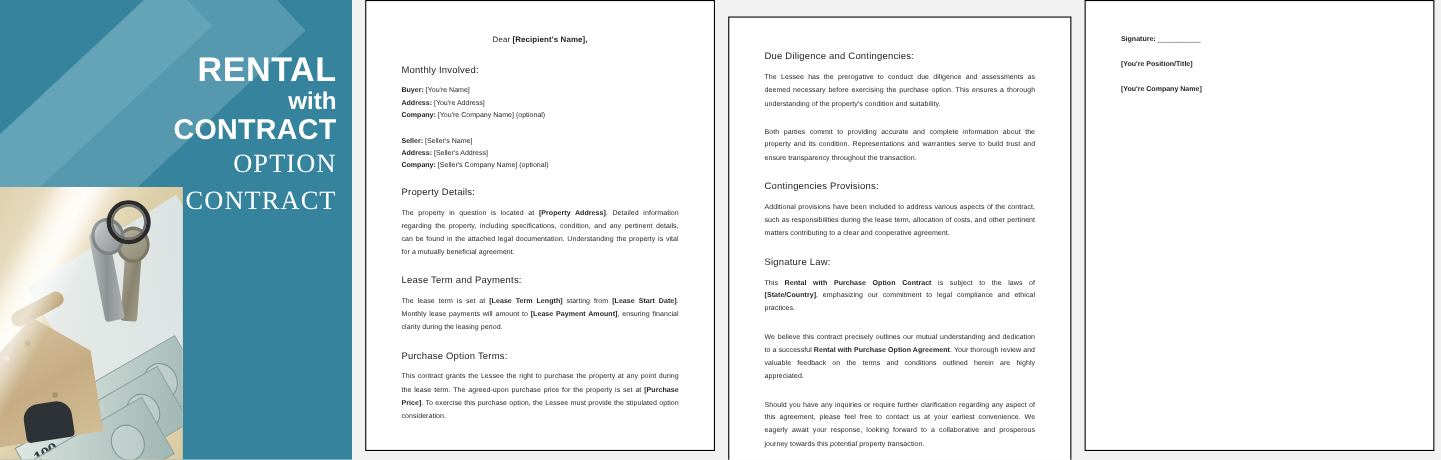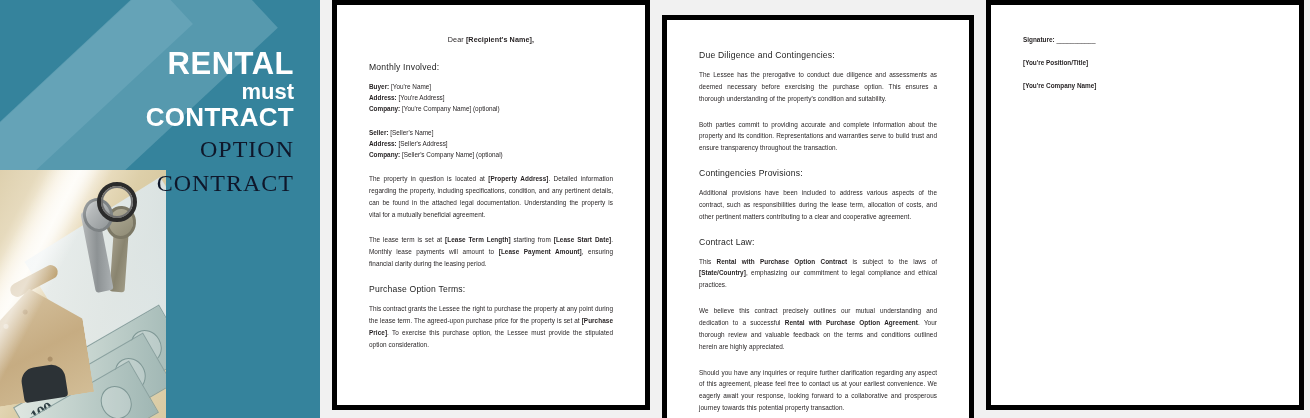--- a/index.html
+++ b/index.html
@@ -18,21 +18,21 @@
   }
 
   
   .page {
     position: relative;
     background: #ffffff;
     flex: 0 0 auto;
     overflow: hidden;
   }
   .page.text-page {
-    border: 5px solid #000000;
+    border: 1px solid #000000;
     height: 410px;
   }
 
   
   .cover {
     width: 320px;
     height: 418px;
     background: #35839c;
     position: relative;
     overflow: hidden;
@@ -194,21 +194,21 @@
     background: linear-gradient(118deg,
       rgba(255,255,255,0) 16%,
       rgba(255,255,255,.55) 24%,
       rgba(255,255,255,.62) 29%,
       rgba(255,255,255,0) 38%);
     pointer-events: none;
   }
 
   .cover-title {
     position: absolute;
-    right: 26px;
+    right: 14px;
     top: 48px;
     width: 260px;
     text-align: right;
     color: #ffffff;
     z-index: 5;
   }
   .t-rental {
     font-size: 31px; font-weight: bold; line-height: 1.0;
     letter-spacing: .5px;
   }
@@ -216,21 +216,21 @@
     font-size: 22px; font-weight: bold; line-height: 1.15;
   }
   .t-purchase {
     font-size: 26px; font-weight: bold; line-height: 1.05;
     letter-spacing: .3px;
   }
   .t-option, .t-contract {
     font-family: "Liberation Serif", serif;
     font-size: 24px;
     font-weight: normal;
-    color: #0f172a;
+    color: #ffffff;
     line-height: 1.45;
     letter-spacing: 1px;
   }
 
   
   .doc {
     font-family: "Liberation Sans", sans-serif;
     color: #231f20;
     padding: 30px 32px 20px 32px;
   }
@@ -306,21 +306,21 @@
 
       <div class="house-strap"></div>
       <div class="house-tag"></div>
       <div class="house-door"></div>
 
       <div class="photo-sheen"></div>
     </div>
 
     <div class="cover-title">
       <div class="t-rental">RENTAL</div>
-      <div class="t-with">must</div>
+      <div class="t-with">with</div>
       <div class="t-purchase">CONTRACT</div>
       <div class="t-option">OPTION</div>
       <div class="t-contract">CONTRACT</div>
     </div>
   </div>
 
   <div class="gap"></div>
 
   <div class="page text-page page2">
     <div class="doc">
@@ -336,22 +336,24 @@
         <div class="doc-line"><b>Address:</b><span> [You're Address]</span></div>
         <div class="doc-line"><b>Company:</b><span> [You're Company Name] (optional)</span></div>
       </div>
 
       <div class="doc-block">
         <div class="doc-line"><b>Seller:</b><span> [Seller's Name]</span></div>
         <div class="doc-line"><b>Address:</b><span> [Seller's Address]</span></div>
         <div class="doc-line"><b>Company:</b><span> [Seller's Company Name] (optional)</span></div>
       </div>
 
+      <h2 class="doc-h">Property Details:</h2>
       <p class="doc-p"><span>The property in question is located at </span><b>[Property Address]</b><span>. Detailed information regarding the property, including specifications, condition, and any pertinent details, can be found in the attached legal documentation. Understanding the property is vital for a mutually beneficial agreement.</span></p>
 
+      <h2 class="doc-h">Lease Term and Payments:</h2>
       <p class="doc-p"><span>The lease term is set at </span><b>[Lease Term Length]</b><span> starting from </span><b>[Lease Start Date]</b><span>. Monthly lease payments will amount to </span><b>[Lease Payment Amount]</b><span>, ensuring financial clarity during the leasing period.</span></p>
 
       <h2 class="doc-h">Purchase Option Terms:</h2>
       <p class="doc-p"><span>This contract grants the Lessee the right to purchase the property at any point during the lease term. The agreed-upon purchase price for the property is set at </span><b>[Purchase Price]</b><span>. To exercise this purchase option, the Lessee must provide the stipulated option consideration.</span></p>
 
 
     </div>
   </div>
 
   <div class="gap"></div>
@@ -360,21 +362,21 @@
     <div class="doc">
 
       <h2 class="doc-h">Due Diligence and Contingencies:</h2>
       <p class="doc-p">The Lessee has the prerogative to conduct due diligence and assessments as deemed necessary before exercising the purchase option. This ensures a thorough understanding of the property's condition and suitability.</p>
 
       <p class="doc-p">Both parties commit to providing accurate and complete information about the property and its condition. Representations and warranties serve to build trust and ensure transparency throughout the transaction.</p>
 
       <h2 class="doc-h">Contingencies Provisions:</h2>
       <p class="doc-p">Additional provisions have been included to address various aspects of the contract, such as responsibilities during the lease term, allocation of costs, and other pertinent matters contributing to a clear and cooperative agreement.</p>
 
-      <h2 class="doc-h">Contract Law:</h2>
+      <h2 class="doc-h">Signature Law:</h2>
       <p class="doc-p"><span>This </span><b>Rental with Purchase Option Contract</b><span> is subject to the laws of </span><b>[State/Country]</b><span>, emphasizing our commitment to legal compliance and ethical practices.</span></p>
 
       <p class="doc-p"><span>We believe this contract precisely outlines our mutual understanding and dedication to a successful </span><b>Rental with Purchase Option Agreement</b><span>. Your thorough review and valuable feedback on the terms and conditions outlined herein are highly appreciated.</span></p>
 
       <p class="doc-p">Should you have any inquiries or require further clarification regarding any aspect of this agreement, please feel free to contact us at your earliest convenience. We eagerly await your response, looking forward to a collaborative and prosperous journey towards this potential property transaction.</p>
 
       <p class="doc-p"><i>Thank you for your attention and collaboration in this significant endeavor.</i></p>
 
     </div>
   </div>

